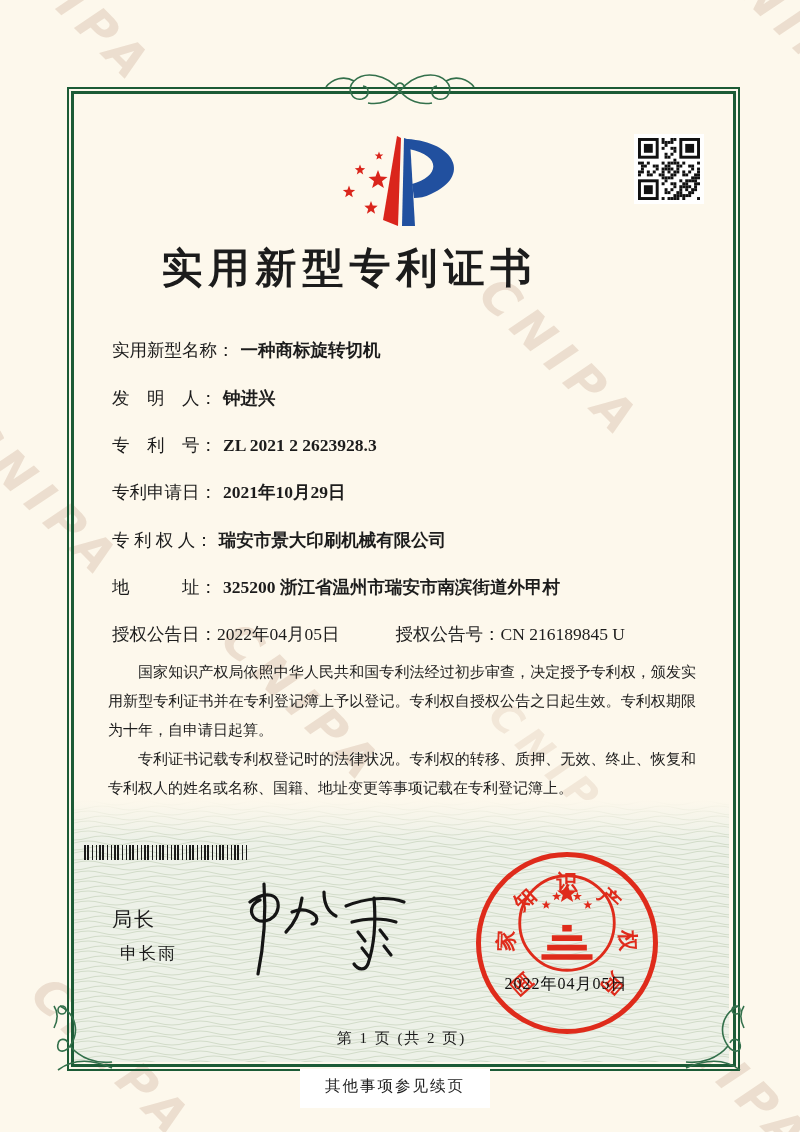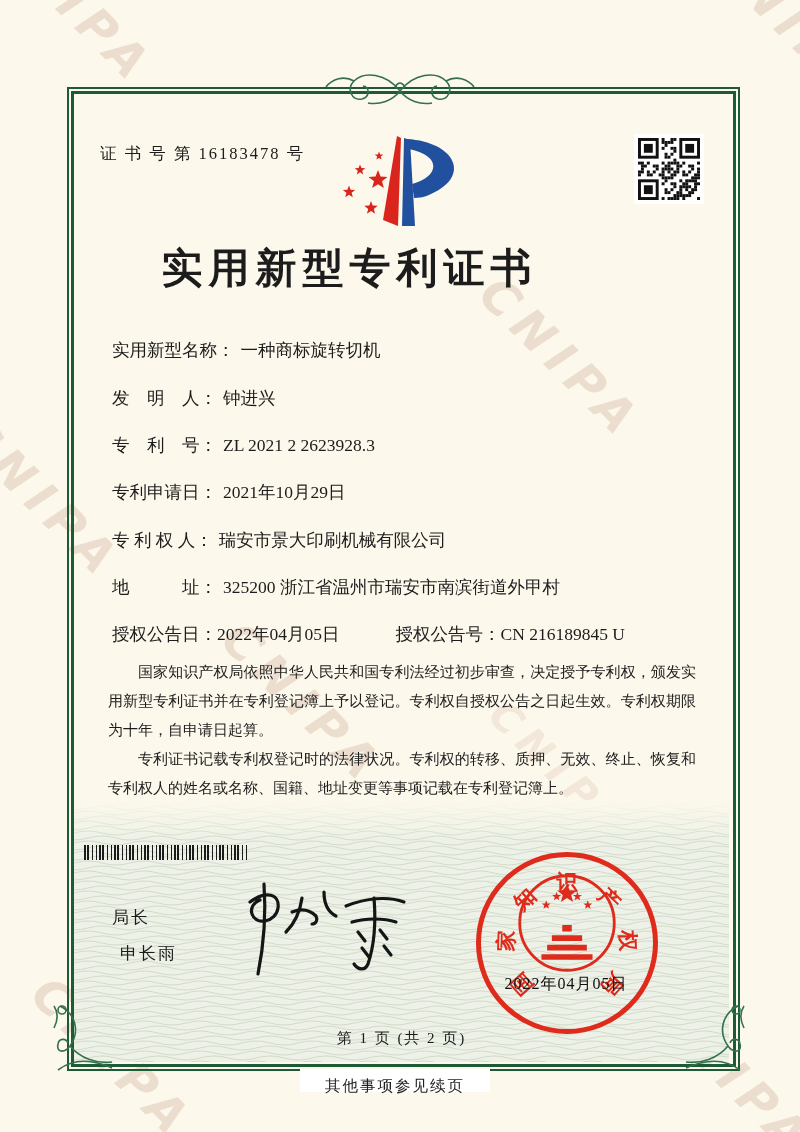--- a/index.html
+++ b/index.html
@@ -17,40 +17,40 @@
   
   .band{position:absolute;left:74px;top:800px;width:655px;height:262px;background:#edf1e8;z-index:1;}
   .band svg{position:absolute;left:0;top:0;stroke:#d2dcc9;fill:none;stroke-width:1;}
   .band .fade{position:absolute;left:0;top:0;width:100%;height:40px;
               background:linear-gradient(#fdf8ec,rgba(253,248,236,0));}
   
   .abs{position:absolute;z-index:3;}
   .cert-no{left:100px;top:143px;font-size:16.5px;letter-spacing:2px;}
   .title{left:67px;width:565px;top:241px;text-align:center;font-size:41px;font-weight:600;letter-spacing:6px;}
   .frow{left:112px;font-size:17.5px;white-space:nowrap;}
-  .frow .val{margin-left:6px;}
+  .frow .val{margin-left:6px;font-weight:bold;}
   .paras{left:108px;top:658px;width:588px;font-size:15px;line-height:29px;text-align:justify;}
   .paras p{margin:0;text-indent:2em;}
   .barcode{left:84px;top:845px;width:163px;height:15px;
     background:repeating-linear-gradient(90deg,#1b1b1b 0 2px,rgba(0,0,0,0) 2px 3px,
       #1b1b1b 3px 5px,rgba(0,0,0,0) 5px 8px,#1b1b1b 8px 9px,rgba(0,0,0,0) 9px 12px,
       #1b1b1b 12px 13px,rgba(0,0,0,0) 13px 15px);}
-  .sig-title{left:112px;top:906px;font-size:17px;letter-spacing:2px;}
+  .sig-title{left:112px;top:906px;font-size:20px;letter-spacing:2px;}
   .sig-name{left:112px;top:942px;font-size:17px;letter-spacing:2px;margin-left:8px;}
   .sig-script{left:228px;top:872px;width:200px;height:118px;}
   .sig-script path{stroke:#151515;stroke-width:3.2;fill:none;stroke-linecap:round;}
   
   .seal{left:476px;top:852px;width:172px;height:172px;border:5px solid #df2b1b;border-radius:50%;}
   .seal-ch{position:absolute;left:50%;top:50%;font-size:21px;font-weight:700;color:#df2b1b;
            font-family:"Liberation Serif","DejaVu Serif",serif;}
   .emblem{position:absolute;left:34px;top:14px;width:104px;height:104px;}
   .seal-date{left:468px;top:974px;width:196px;text-align:center;font-size:16px;letter-spacing:1px;
              color:#111;z-index:4;}
   .page-num{left:67px;width:669px;top:1029px;text-align:center;font-size:15px;letter-spacing:2px;z-index:3;}
-  .note{left:300px;top:1069px;width:190px;height:23px;background:#ffffff;text-align:center;
+  .note{left:300px;top:1069px;width:190px;height:39px;background:#ffffff;text-align:center;
         line-height:33px;font-size:15.5px;letter-spacing:2px;z-index:3;}
   
   .logo{left:330px;top:114px;width:150px;height:124px;}
   .qr{left:634px;top:134px;width:70px;height:70px;background:#fff;padding:4px;box-sizing:border-box;}
   .orn{z-index:3;}
   .orn path,.orn circle{stroke:#33704b;stroke-width:1.6;fill:none;}
 </style>
 </head>
 <body>
 
@@ -147,21 +147,20 @@
     <circle cx="12" cy="10" r="4"></circle>
   </svg>
   <svg class="abs orn" style="left:668px;top:1000px;transform:scaleX(-1);" width="80" height="78" viewBox="0 0 80 78">
     <path d="M10 6 C26 14 30 32 20 46 C14 54 6 52 8 44 C9 38 16 38 18 43"></path>
     <path d="M8 70 C24 58 44 60 62 68"></path>
     <path d="M20 46 C30 58 46 64 62 62"></path>
     <path d="M4 28 C8 20 8 12 4 6"></path>
     <circle cx="12" cy="10" r="4"></circle>
   </svg>
 
-  <div class="abs cert-no">证 书 号 第 16183478 号</div>
 
   <svg class="abs logo" viewBox="0 0 150 124">
     <g fill="#da251c">
         <polygon points="48.0,56.0 50.5,62.6 57.5,62.9 52.0,67.3 53.9,74.1 48.0,70.2 42.1,74.1 44.0,67.3 38.5,62.9 45.5,62.6 "></polygon>
         <polygon points="30.0,50.5 31.4,54.1 35.2,54.3 32.2,56.7 33.2,60.4 30.0,58.3 26.8,60.4 27.8,56.7 24.8,54.3 28.6,54.1 "></polygon>
         <polygon points="49.0,37.5 50.1,40.5 53.3,40.6 50.8,42.6 51.6,45.6 49.0,43.9 46.4,45.6 47.2,42.6 44.7,40.6 47.9,40.5 "></polygon>
         <polygon points="19.0,71.5 20.6,75.8 25.2,76.0 21.6,78.8 22.8,83.3 19.0,80.7 15.2,83.3 16.4,78.8 12.8,76.0 17.4,75.8 "></polygon>
         <polygon points="41.0,87.0 42.7,91.6 47.7,91.8 43.8,94.9 45.1,99.7 41.0,96.9 36.9,99.7 38.2,94.9 34.3,91.8 39.3,91.6 "></polygon>
       </g>
     <polygon points="67,22 71,24 68,112 53,106" fill="#da251c"></polygon>

